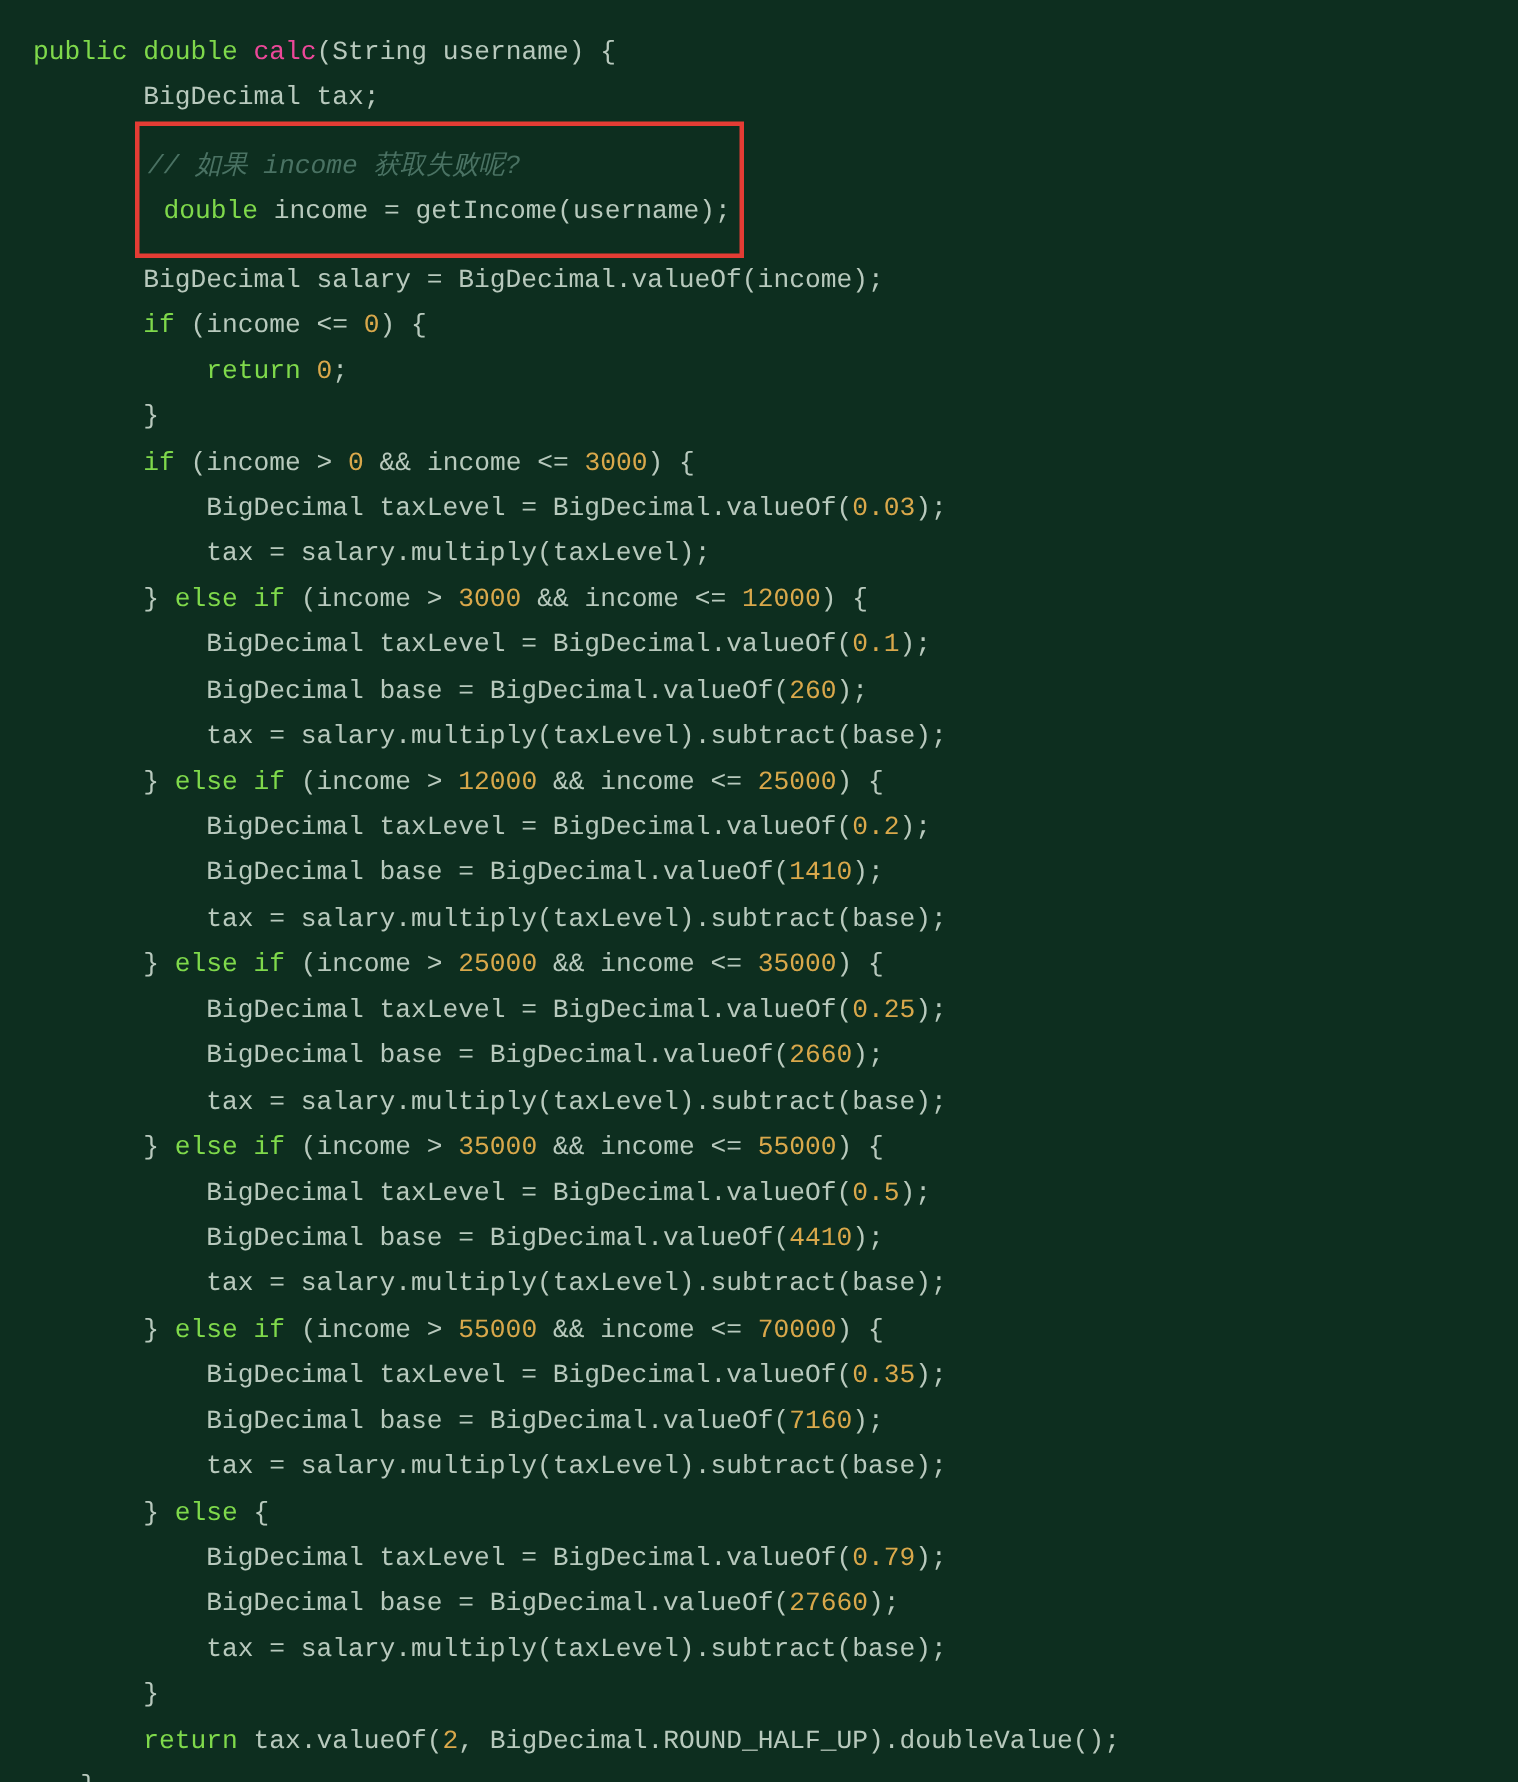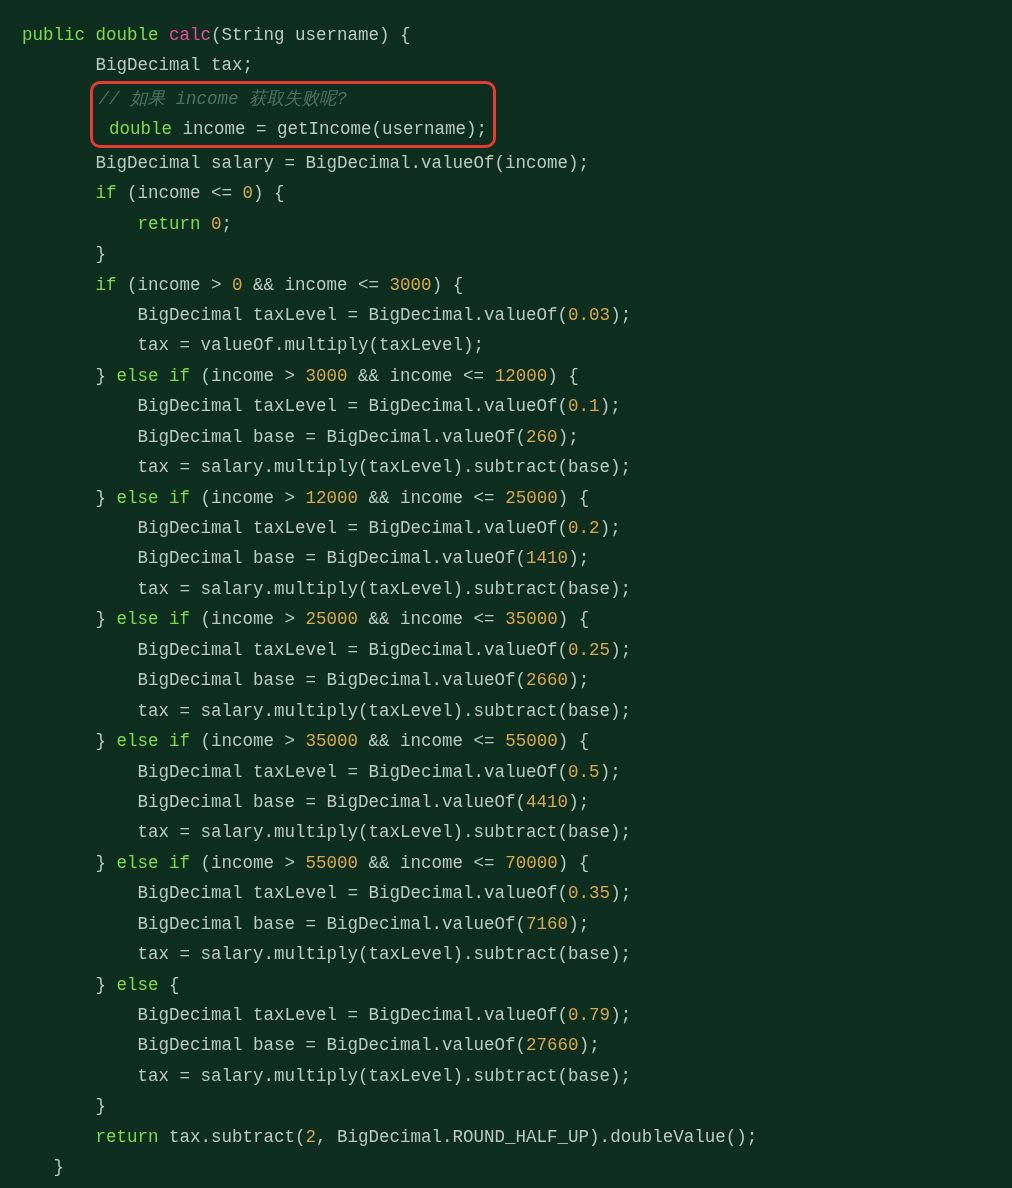--- a/index.html
+++ b/index.html
@@ -2,36 +2,36 @@
 <html><head>
 <meta charset="utf-8">
 <style>
   html,body{margin:0;padding:0;background:#0d2e1f;color:#b8c9bd;font-family:Consolas,Menlo,Monaco,"Courier New",monospace;font-size:17.5px;line-height:1.74;}
   .code{padding:20px 22px;white-space:pre;position:relative;}
   .kw{color:#7fd94b;font-weight:normal;}
   .fn{color:#ec4899;}
   .num{color:#d9a84b;}
   .cmt{color:#4a7263;font-style:italic;}
   .txt{color:#b8c9bd;}
-  .redbox{border:3px solid #e43c34;border-radius:10px;padding:0 6px;display:inline-block;margin-left:-6px;}
+  .redbox{border:3px solid #e43c34;border-radius:0;padding:12px 6px;display:inline-block;margin-left:-6px;}
 </style>
 </head>
 <body>
 
 <div class="code"><span><span class="kw">public</span> <span class="kw">double</span> <span class="fn">calc</span><span class="txt">(String username) {</span></span>
        <span class="txt">BigDecimal tax;</span>
        <span class="redbox"><span class="cmt">// 如果 income 获取失败呢?</span>
  <span class="kw">double</span><span class="txt"> income = getIncome(username);</span></span>
        <span class="txt">BigDecimal salary = BigDecimal.valueOf(income);</span>
        <span class="kw">if</span><span class="txt"> (income &lt;= </span><span class="num">0</span><span class="txt">) {</span>
            <span class="kw">return</span><span> </span><span class="num">0</span><span class="txt">;</span>
        <span class="txt">}</span>
        <span class="kw">if</span><span class="txt"> (income &gt; </span><span class="num">0</span><span class="txt"> &amp;&amp; income &lt;= </span><span class="num">3000</span><span class="txt">) {</span>
            <span class="txt">BigDecimal taxLevel = BigDecimal.valueOf(</span><span class="num">0.03</span><span class="txt">);</span>
-           <span class="txt">tax = valueOf.multiply(taxLevel);</span>
+           <span class="txt">tax = salary.multiply(taxLevel);</span>
        <span class="txt">} </span><span class="kw">else if</span><span class="txt"> (income &gt; </span><span class="num">3000</span><span class="txt"> &amp;&amp; income &lt;= </span><span class="num">12000</span><span class="txt">) {</span>
            <span class="txt">BigDecimal taxLevel = BigDecimal.valueOf(</span><span class="num">0.1</span><span class="txt">);</span>
            <span class="txt">BigDecimal base = BigDecimal.valueOf(</span><span class="num">260</span><span class="txt">);</span>
            <span class="txt">tax = salary.multiply(taxLevel).subtract(base);</span>
        <span class="txt">} </span><span class="kw">else if</span><span class="txt"> (income &gt; </span><span class="num">12000</span><span class="txt"> &amp;&amp; income &lt;= </span><span class="num">25000</span><span class="txt">) {</span>
            <span class="txt">BigDecimal taxLevel = BigDecimal.valueOf(</span><span class="num">0.2</span><span class="txt">);</span>
            <span class="txt">BigDecimal base = BigDecimal.valueOf(</span><span class="num">1410</span><span class="txt">);</span>
            <span class="txt">tax = salary.multiply(taxLevel).subtract(base);</span>
        <span class="txt">} </span><span class="kw">else if</span><span class="txt"> (income &gt; </span><span class="num">25000</span><span class="txt"> &amp;&amp; income &lt;= </span><span class="num">35000</span><span class="txt">) {</span>
            <span class="txt">BigDecimal taxLevel = BigDecimal.valueOf(</span><span class="num">0.25</span><span class="txt">);</span>
@@ -43,14 +43,14 @@
            <span class="txt">tax = salary.multiply(taxLevel).subtract(base);</span>
        <span class="txt">} </span><span class="kw">else if</span><span class="txt"> (income &gt; </span><span class="num">55000</span><span class="txt"> &amp;&amp; income &lt;= </span><span class="num">70000</span><span class="txt">) {</span>
            <span class="txt">BigDecimal taxLevel = BigDecimal.valueOf(</span><span class="num">0.35</span><span class="txt">);</span>
            <span class="txt">BigDecimal base = BigDecimal.valueOf(</span><span class="num">7160</span><span class="txt">);</span>
            <span class="txt">tax = salary.multiply(taxLevel).subtract(base);</span>
        <span class="txt">} </span><span class="kw">else</span><span class="txt"> {</span>
            <span class="txt">BigDecimal taxLevel = BigDecimal.valueOf(</span><span class="num">0.79</span><span class="txt">);</span>
            <span class="txt">BigDecimal base = BigDecimal.valueOf(</span><span class="num">27660</span><span class="txt">);</span>
            <span class="txt">tax = salary.multiply(taxLevel).subtract(base);</span>
        <span class="txt">}</span>
-       <span class="kw">return</span><span class="txt"> tax.subtract(</span><span class="num">2</span><span class="txt">, BigDecimal.ROUND_HALF_UP).doubleValue();</span>
+       <span class="kw">return</span><span class="txt"> tax.valueOf(</span><span class="num">2</span><span class="txt">, BigDecimal.ROUND_HALF_UP).doubleValue();</span>
    <span class="txt">}</span></div>
 
 </body></html>

